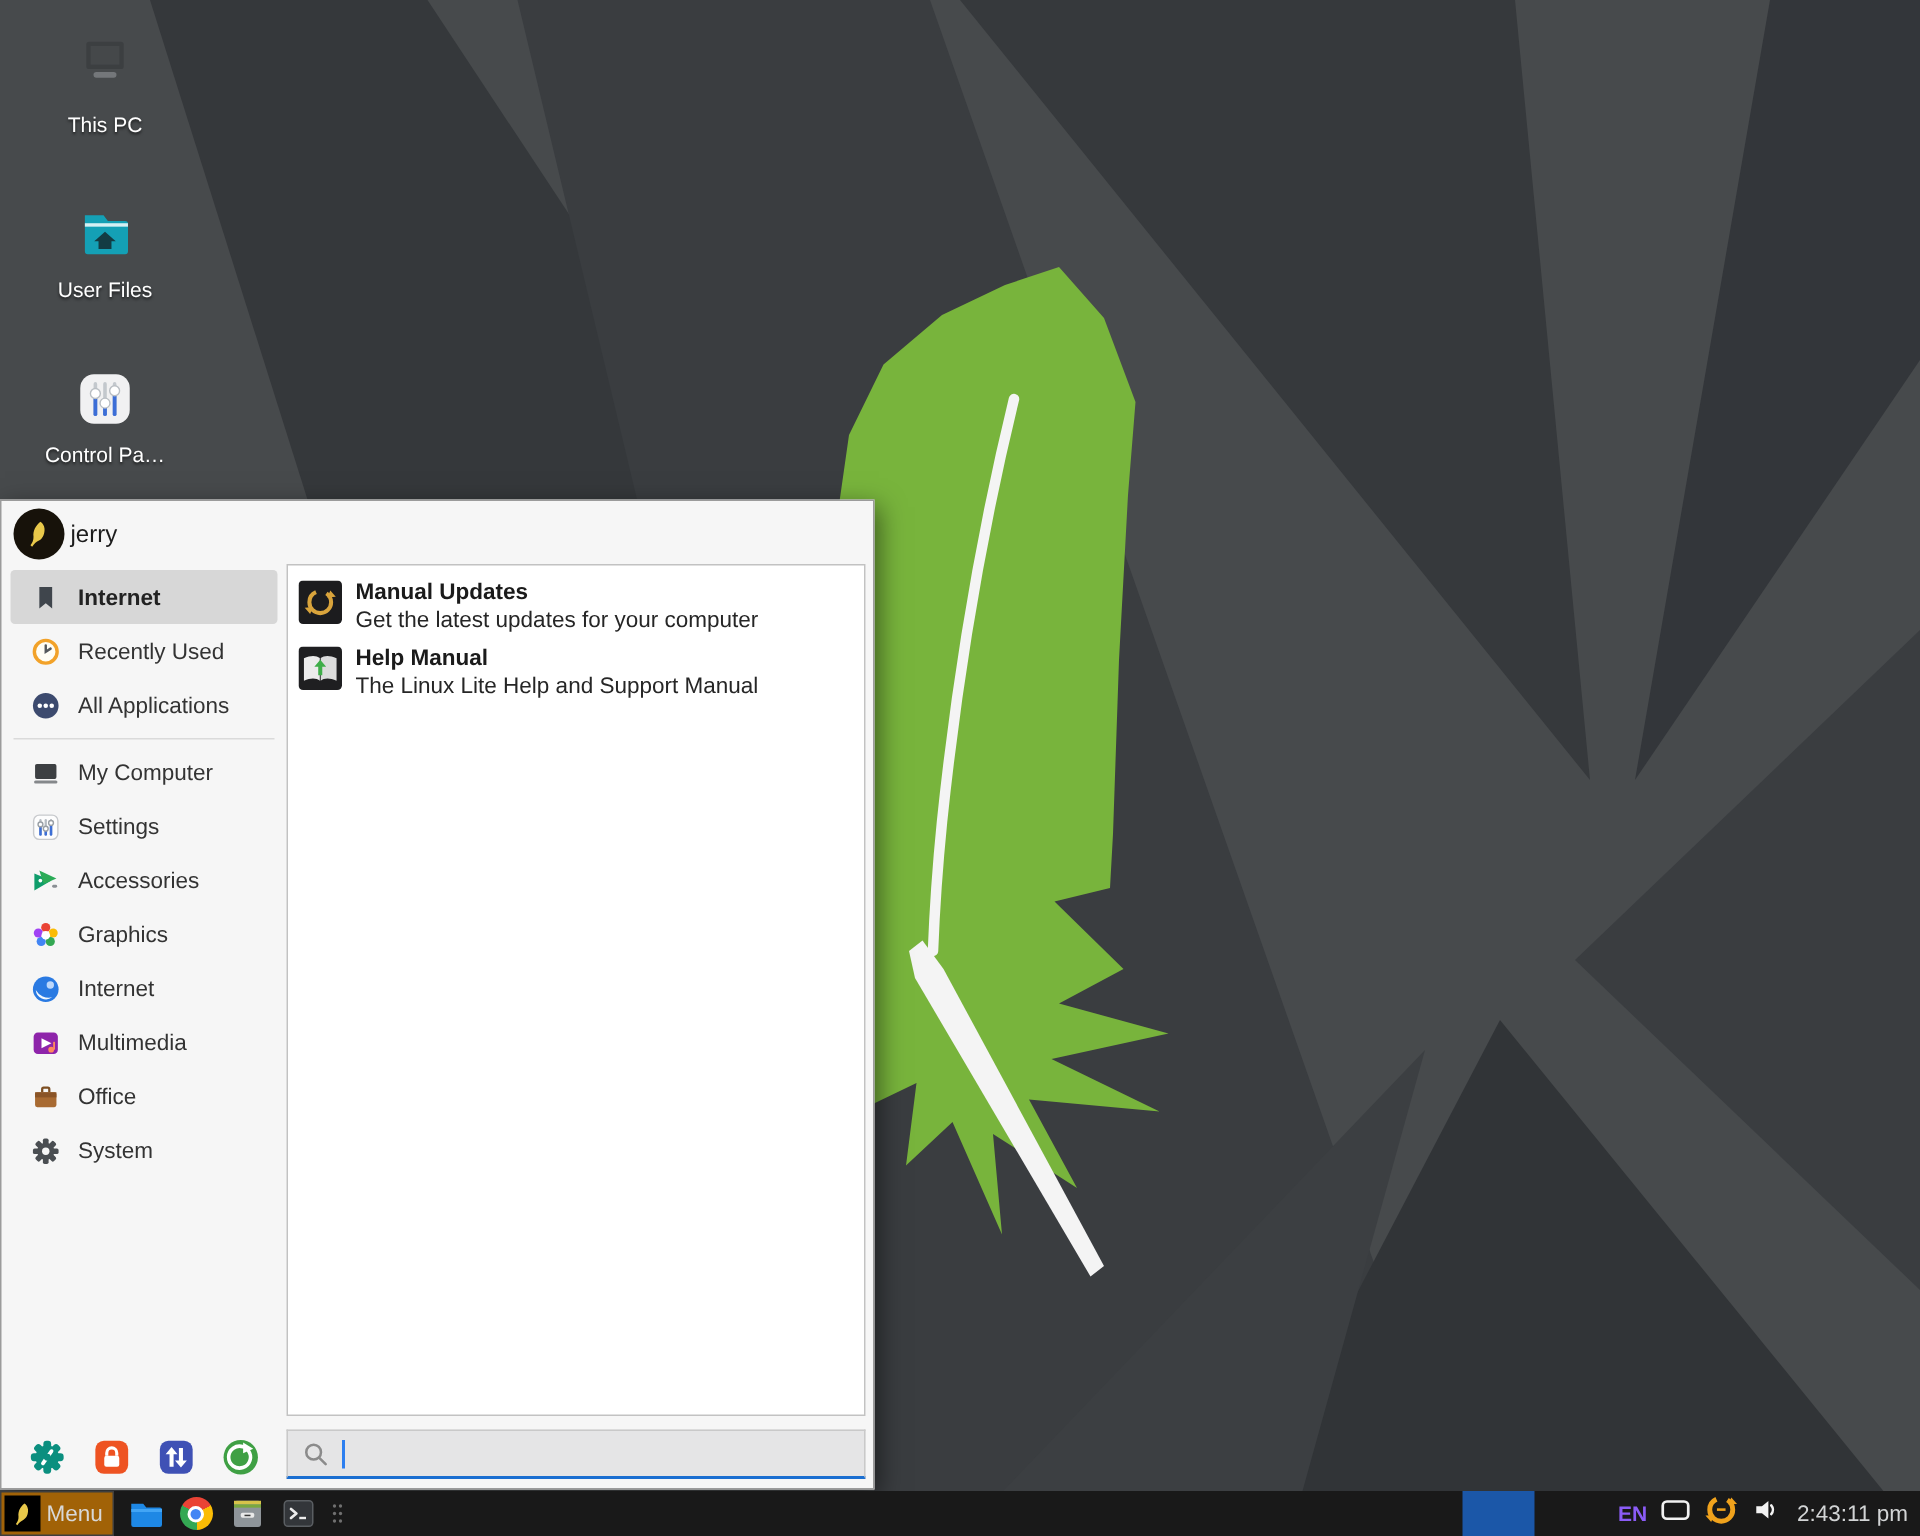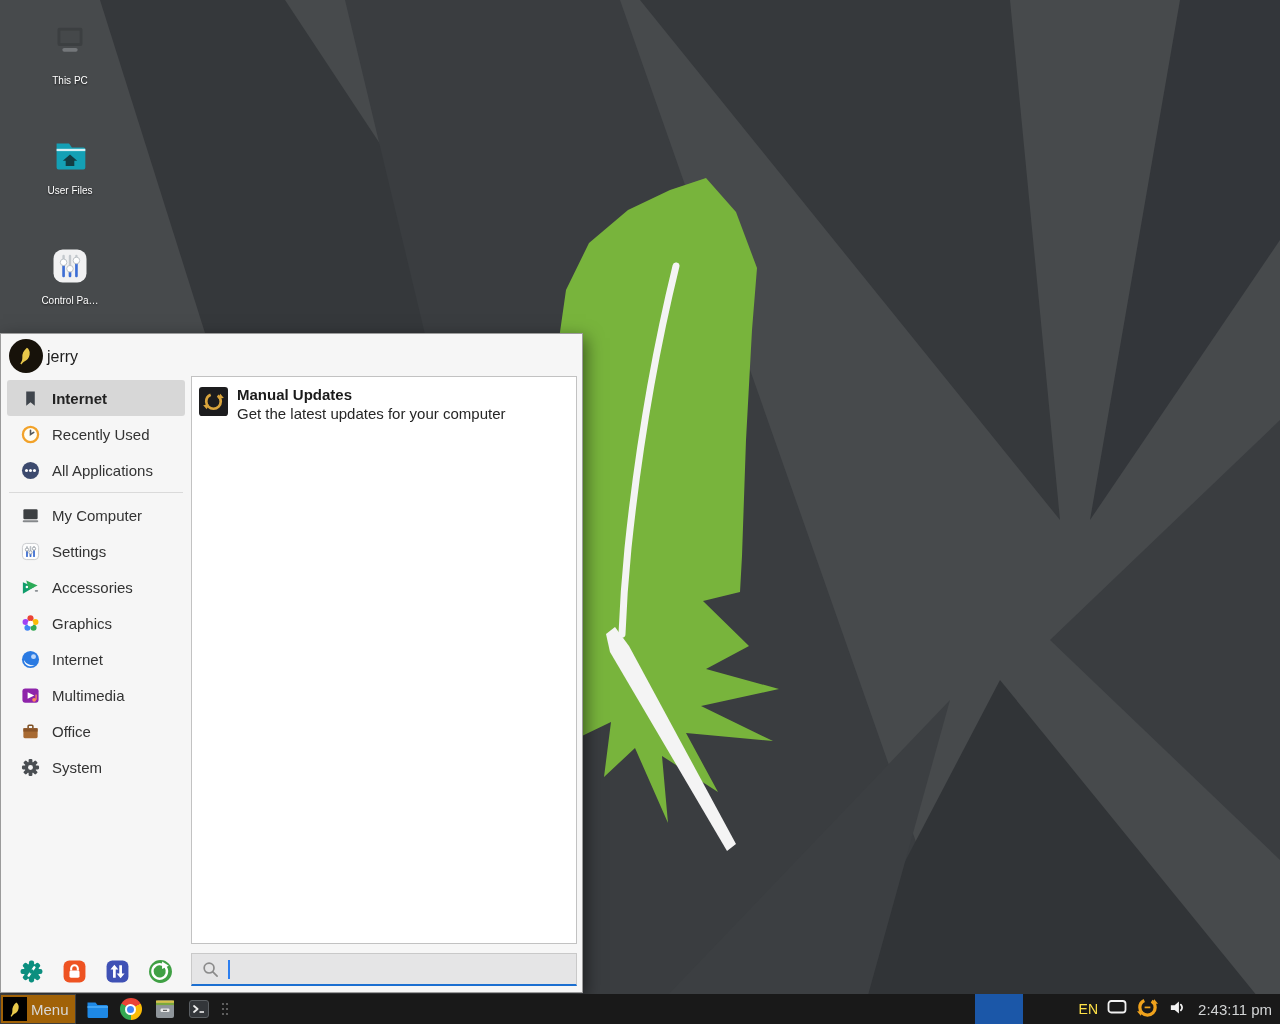--- a/index.html
+++ b/index.html
@@ -6,21 +6,21 @@
   html,body { width:1280px; height:1024px; overflow:hidden;
     font-family:"Liberation Sans", sans-serif; }
   #stage { position:relative; width:1280px; height:1024px; background:#474a4c; }
 
   
   #wallpaper { position:absolute; inset:0; z-index:0; }
 
   
   .desk-icon { position:absolute; left:10px; width:120px; text-align:center; z-index:1; cursor:default; }
   .desk-icon .dicon { height:48px; display:flex; align-items:center; justify-content:center; }
-  .desk-icon .dlabel { margin-top:5px; color:#fff; font-size:10px;
+  .desk-icon .dlabel { margin-top:5px; color:#fff; font-size:14px;
     text-shadow:0 1px 2px rgba(0,0,0,.65); }
 
   
   #whisker { position:absolute; left:0; top:333px; width:583px; height:660px;
     background:#f6f6f6; border:1px solid #9b9b9b;
     box-shadow:3px 5px 16px rgba(0,0,0,.5); z-index:5; }
   #wm-header { position:absolute; top:0; left:0; right:0; height:44px; }
   #wm-avatar { position:absolute; left:8px; top:5px; width:34px; height:34px;
     border-radius:50%; background:#17120a; display:flex; align-items:center; justify-content:center; }
   #wm-username { position:absolute; left:46px; top:0; height:44px; line-height:46px;
@@ -65,21 +65,21 @@
     align-items:center; justify-content:center; cursor:pointer; }
   #chrome-ball { width:22px; height:22px; border-radius:50%;
     background:conic-gradient(from -60deg, #ea4335 0 120deg, #fbbc05 120deg 240deg, #34a853 240deg 360deg);
     display:flex; align-items:center; justify-content:center; }
   #chrome-ball .cb-in { width:11px; height:11px; border-radius:50%;
     background:#4285f4; border:2.5px solid #fff; }
   #tb-handle { margin-left:8px; display:flex; align-items:center; cursor:default; }
   #tb-spacer { flex:1; }
   #pager { width:48px; height:30px; background:#1b57a8; cursor:pointer; }
   #tray { display:flex; align-items:center; gap:9px; margin-left:56px; padding-right:8px; }
-  #kb-layout { color:#fde047; font-weight:normal; font-size:14px; cursor:pointer; }
+  #kb-layout { color:#8b5cf6; font-weight:bold; font-size:14px; cursor:pointer; }
   #clock { color:#d2d4d5; font-size:15px; padding-left:2px; cursor:default; }
 </style>
 </head>
 <body>
 
 <div id="stage">
 
   <svg id="wallpaper" viewBox="0 0 1280 1024" preserveAspectRatio="none">
     <rect x="0" y="0" width="1280" height="1024" fill="#474a4c"></rect>
     <polygon points="100,0 285,0 505,333 205,333" fill="#35383b"></polygon>
@@ -314,20 +314,34 @@
             <polygon points="20.5,6.5 24,10.5 18.5,11" fill="#d9a43c"></polygon>
             <polygon points="7.5,21.5 4,17.5 9.5,17" fill="#d9a43c"></polygon>
           </svg>
         </span>
         <span>
           <div class="result-title">Manual Updates</div>
           <div class="result-desc">Get the latest updates for your computer</div>
         </span>
       </div>
 
+      <div class="result-row">
+        <span class="result-icon">
+          <svg viewBox="0 0 28 28" width="29" height="29">
+            <rect x="0" y="0" width="28" height="28" rx="3" fill="#1f1f21"></rect>
+            <path d="M3.5 7.5 C8 5.5 11.5 5.7 13.7 7.4 L13.7 22 C11.5 20.3 8 20.1 3.5 22 Z" fill="#ececec"></path>
+            <path d="M24.5 7.5 C20 5.5 16.5 5.7 14.3 7.4 L14.3 22 C16.5 20.3 20 20.1 24.5 22 Z" fill="#dcdcdc"></path>
+            <polygon points="14,8.5 17.8,13 15.3,13 15.3,18.5 12.7,18.5 12.7,13 10.2,13" fill="#3fae49"></polygon>
+          </svg>
+        </span>
+        <span>
+          <div class="result-title">Help Manual</div>
+          <div class="result-desc">The Linux Lite Help and Support Manual</div>
+        </span>
+      </div>
     </div>
 
     <div id="wm-actions">
       <span class="action-btn">
         <svg viewBox="0 0 24 24" width="25" height="25">
           <g fill="#0b8f7f">
             <rect x="9.5" y="1.5" width="5" height="21" rx="2"></rect>
             <rect x="1.5" y="9.5" width="21" height="5" rx="2"></rect>
             <g transform="rotate(45 12 12)">
               <rect x="9.5" y="1.5" width="5" height="21" rx="2"></rect>

